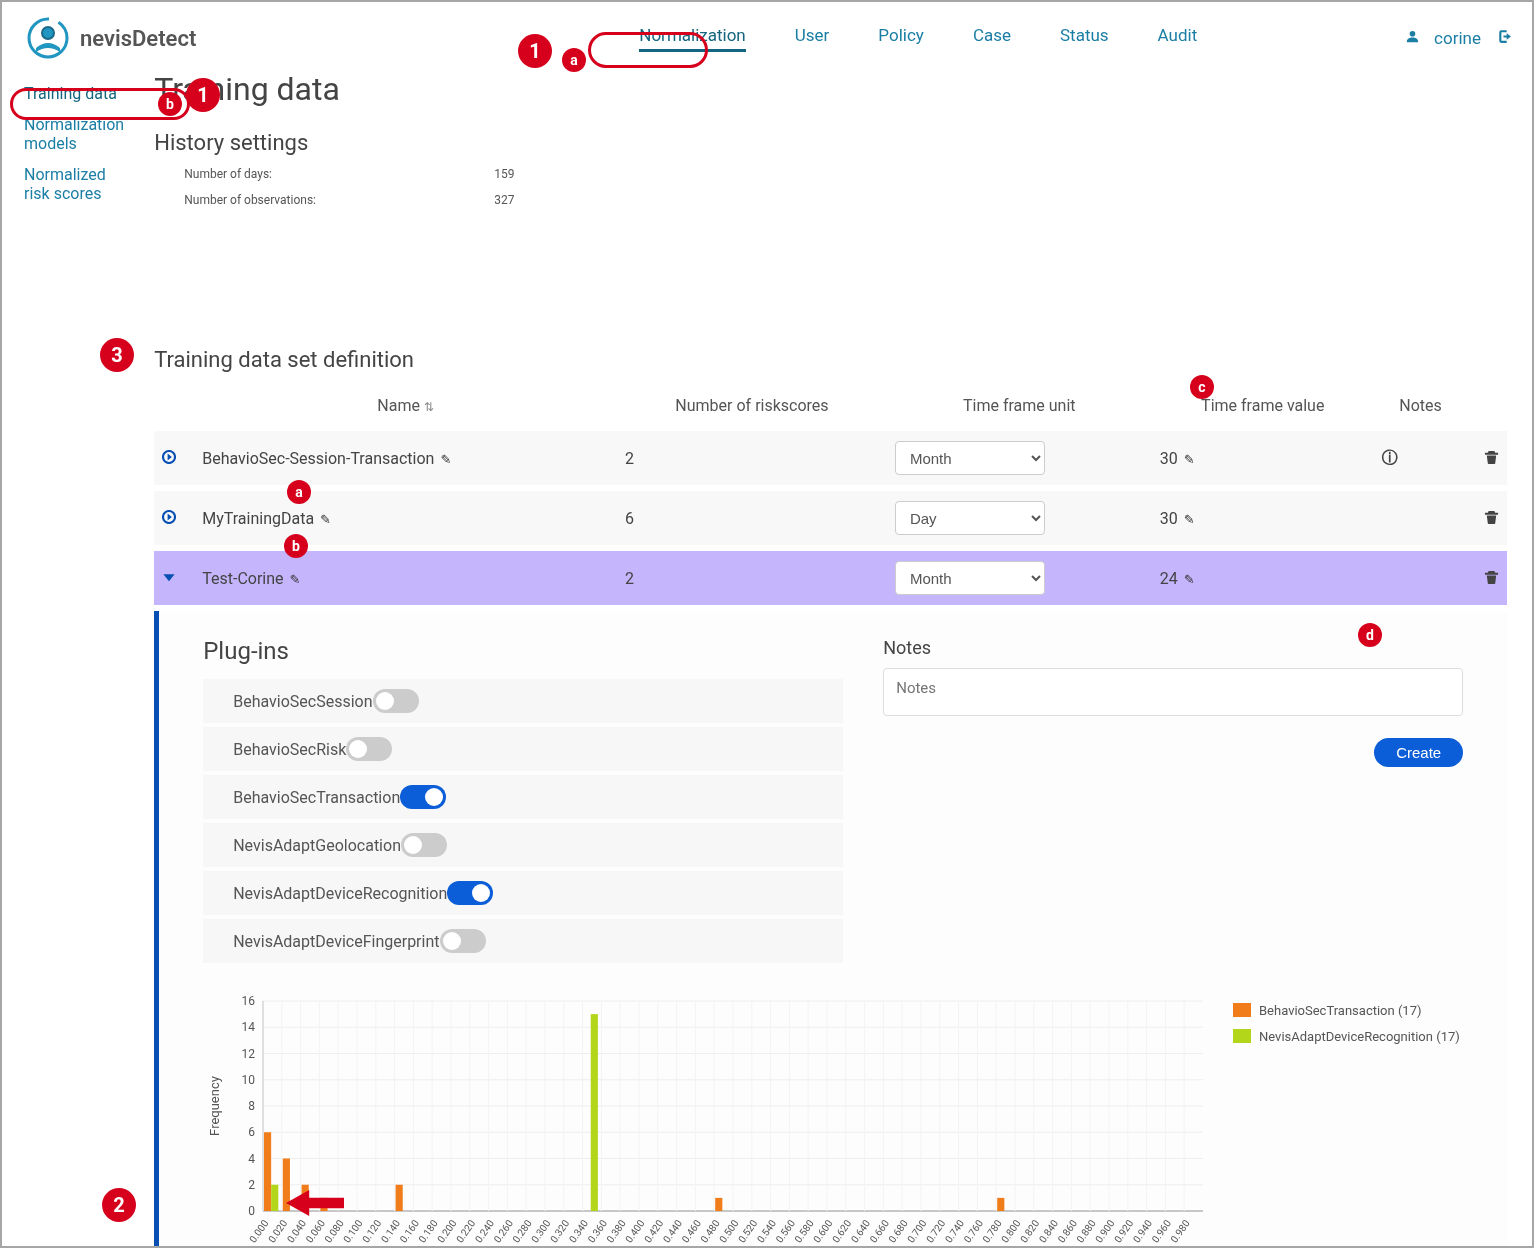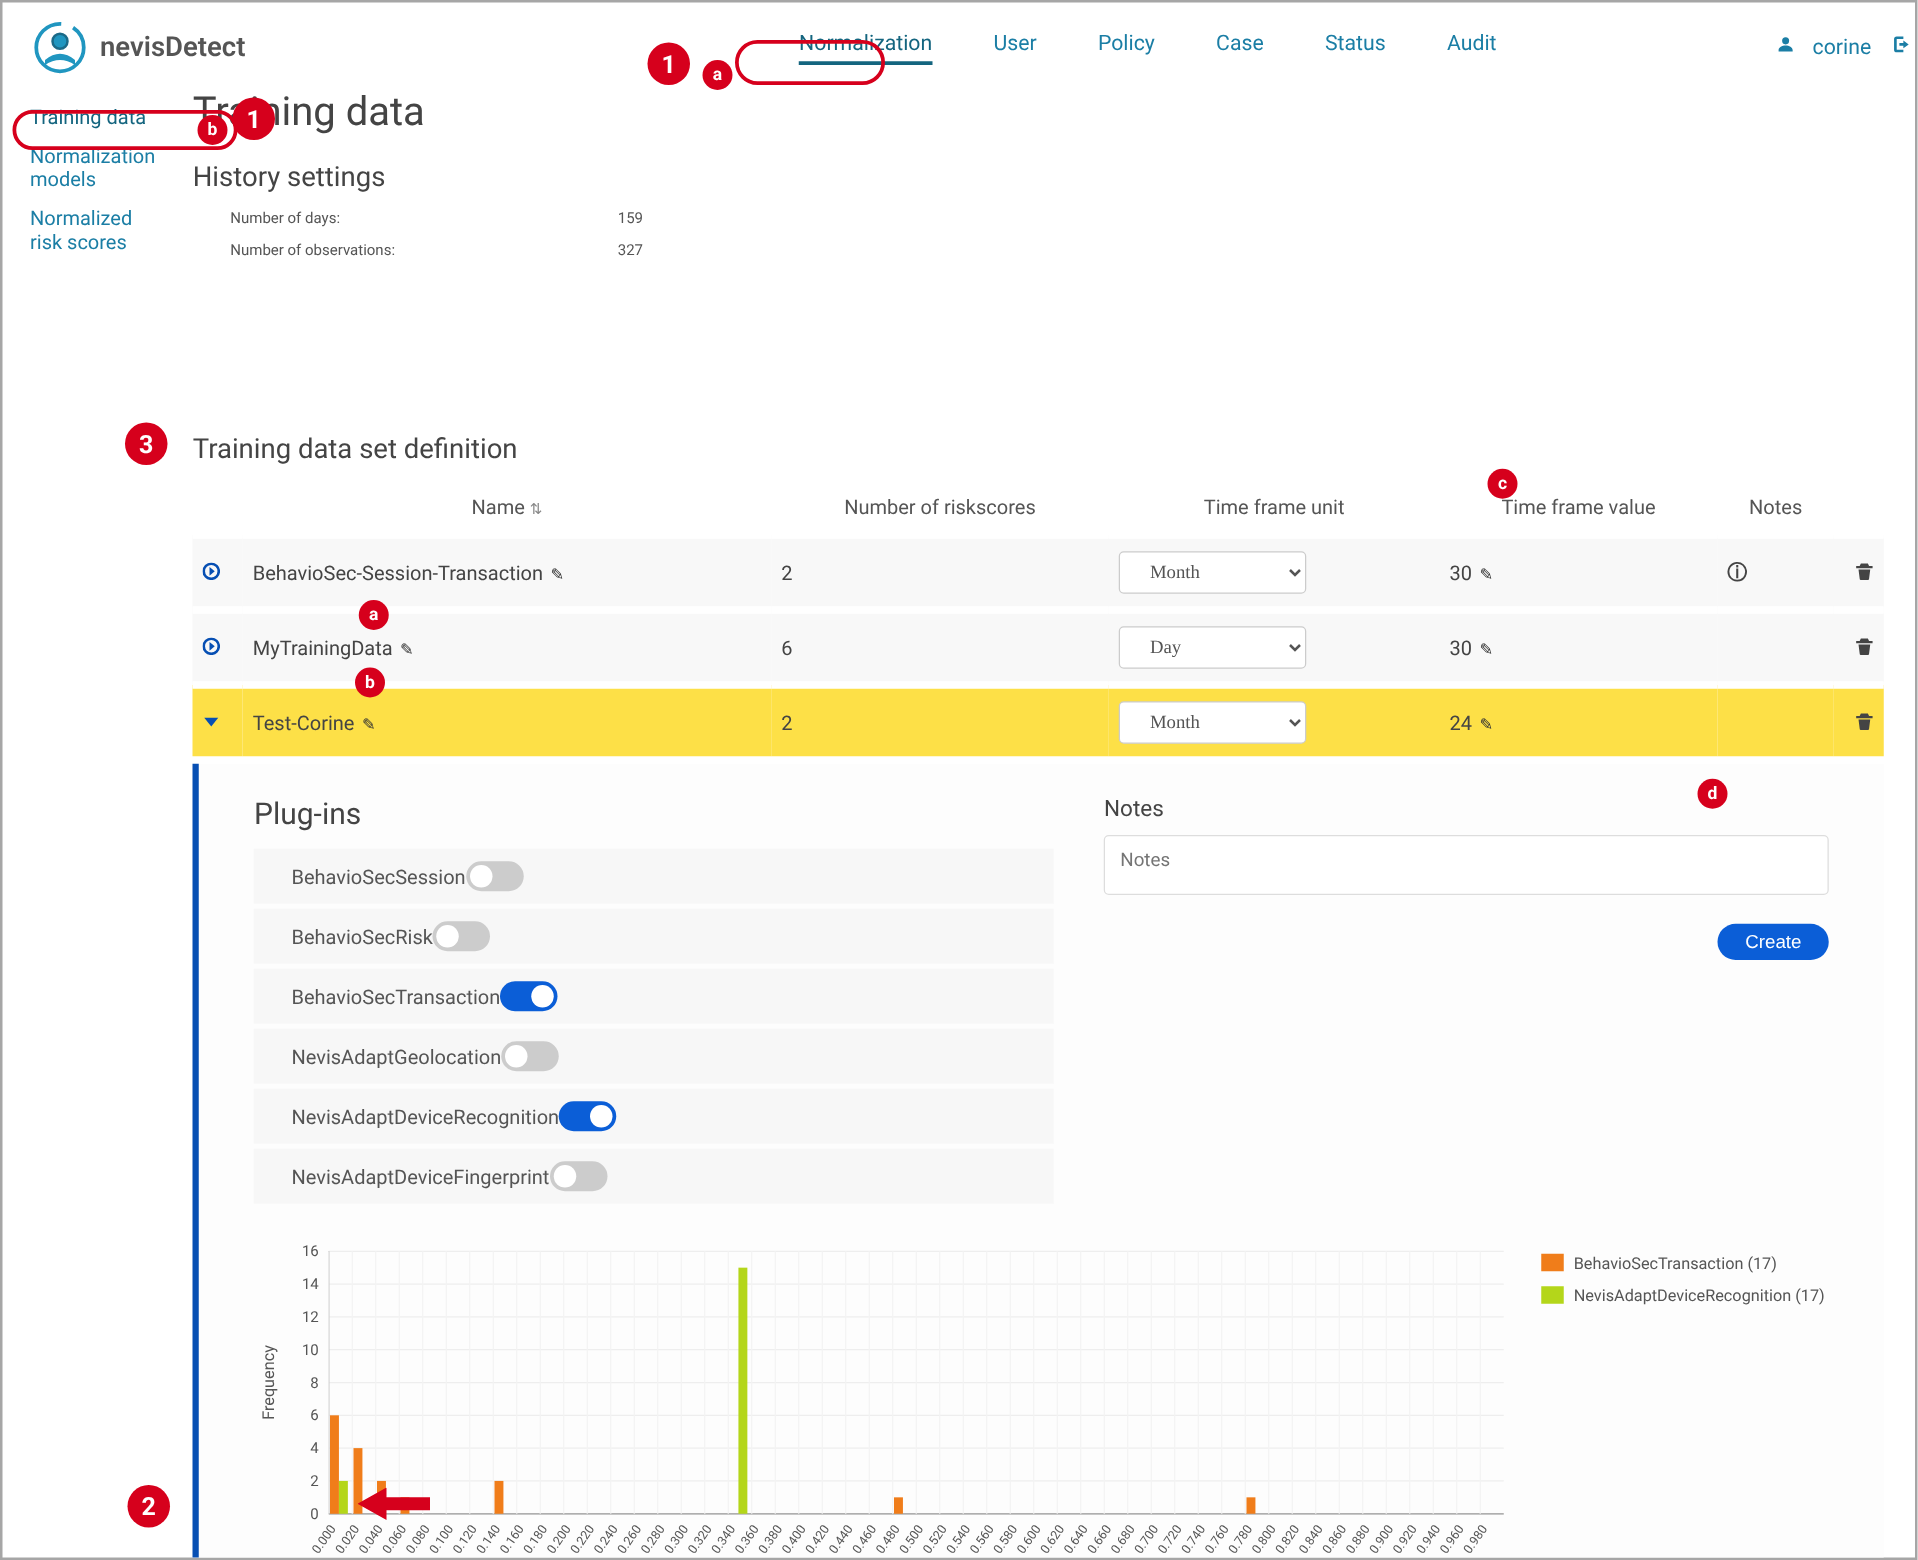--- a/index.html
+++ b/index.html
@@ -9,21 +9,21 @@
   background: #fff;
   border: 2px solid #a6a6a6;
   width: 1534px;
   height: 1248px;
   overflow: hidden;
   font-size: 17px;
 }
 .top-header {
   display: flex;
   align-items: center;
-  padding: 14px 4px 10px 24px;
+  padding: 14px 20px 10px 24px;
 }
 .logo-wrap { display: flex; align-items: center; gap: 10px; }
 .brand { color: #555; font-weight: 600; font-size: 22px; }
 .main-nav {
   display: flex;
   gap: 36px;
   margin-left: 430px;
 }
 .main-nav a {
   color: #1b7ea5;
@@ -50,26 +50,26 @@
 .page-title { font-size: 32px; color: #444; font-weight: 400; margin-top: 0; }
 .section-title { font-size: 22px; color: #444; font-weight: 400; margin-top: 22px; }
 .kv { display: flex; margin-top: 12px; padding-left: 30px; color: #555; font-size: 12px; }
 .kv .k { width: 310px; }
 .table-section-title { font-size: 22px; color: #444; font-weight: 400; margin-top: 140px; }
 table.grid { width: 100%; border-collapse: collapse; margin-top: 14px; font-size: 16px; }
 table.grid th {
   text-align: center; font-weight: 400; color: #555; padding: 10px 8px;
 }
 table.grid td { padding: 10px 8px; background: #f8f8f8; border-top: 6px solid #fff; color: #444; vertical-align: middle; }
-table.grid tr.expanded td { background: #fde047; }
+table.grid tr.expanded td { background: #c4b5fd; }
 .arrow-ic { color: #074fb3; font-size: 14px; display: inline-block; width: 20px; }
 .pencil-ic { font-size: 13px; color: #333; margin-left: 6px; }
 select.unit-select {
   width: 150px; height: 34px; border: 1px solid #ccc; border-radius: 4px;
-  padding: 4px 20px; font-size: 15px; color: #555; background: #fff; font-family: Liberation Serif, serif;
+  padding: 4px 10px; font-size: 15px; color: #555; background: #fff;
 }
 .trash-ic { color: #444; text-align: right; }
 .detail-panel {
   border-left: 5px solid #074fb3; background: #fdfdfd; margin-top: 6px;
   padding: 26px 44px 32px 44px;
 }
 .detail-columns { display: flex; gap: 40px; }
 .plug-col { width: 640px; }
 .plug-title { font-size: 24px; color: #444; margin-bottom: 14px; }
 .plug-row {

